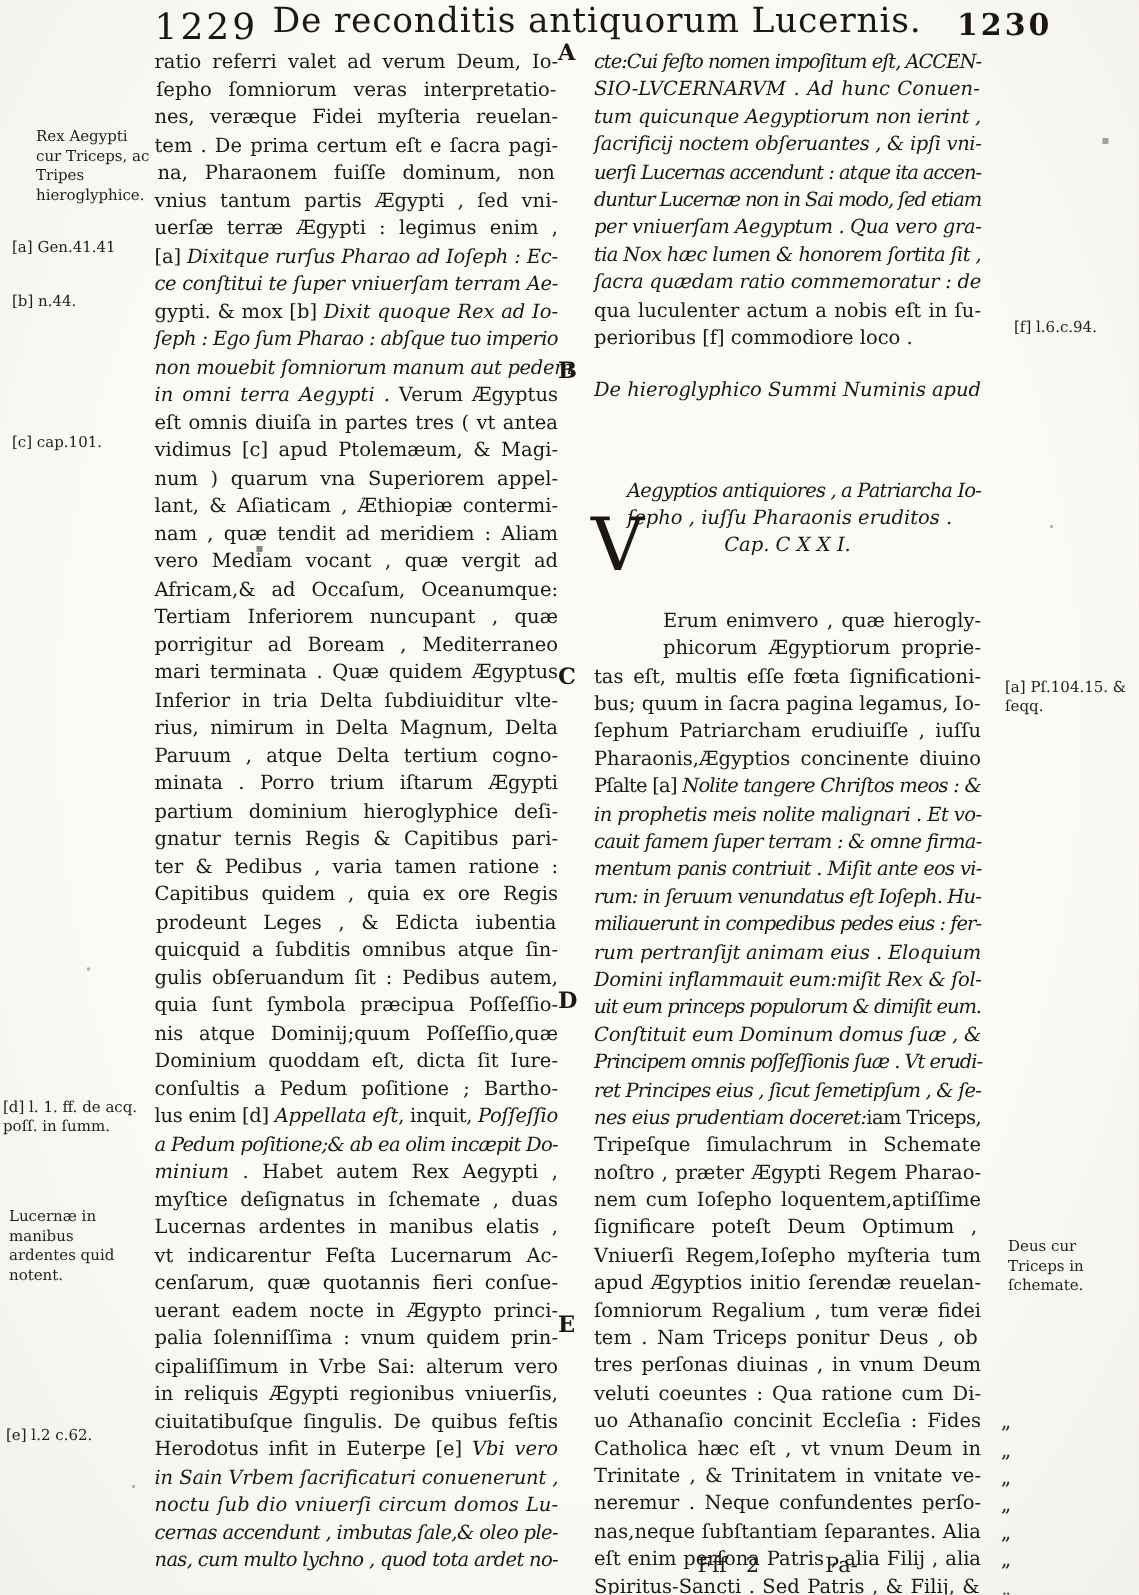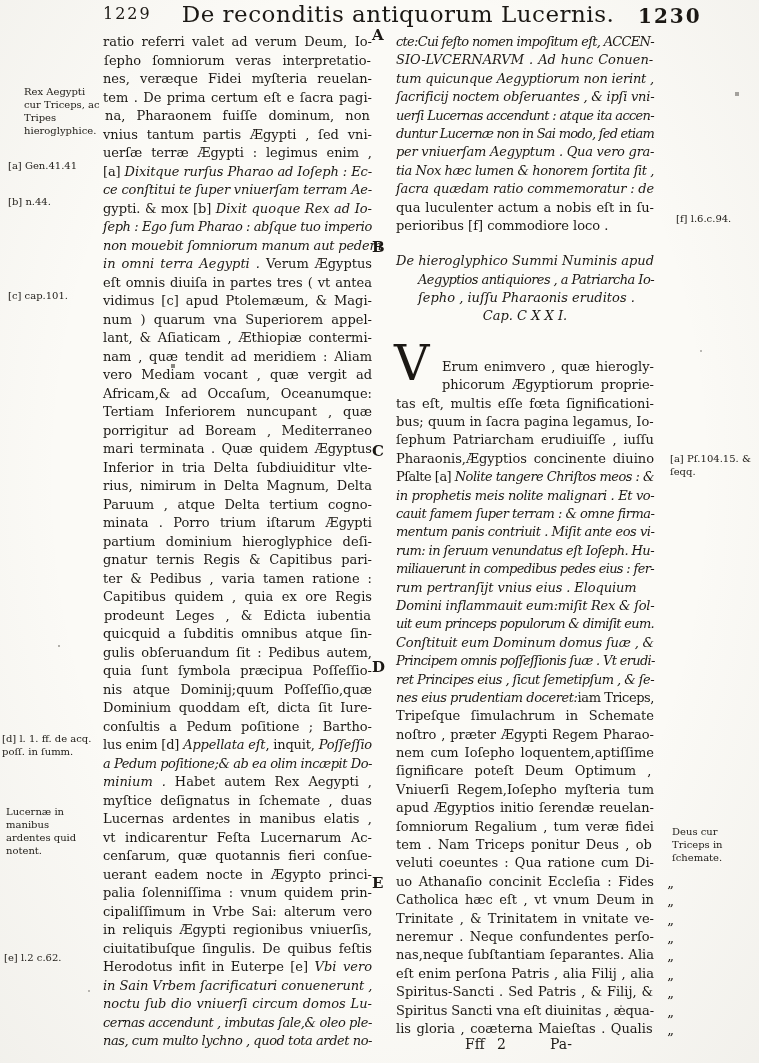--- a/index.html
+++ b/index.html
@@ -6,21 +6,21 @@
   body{background:#e9e7e2;}
   #page{
     position:relative;width:759px;height:1063px;overflow:hidden;
     background:
       radial-gradient(ellipse at 50% 45%, rgba(255,255,255,0) 60%, rgba(120,115,100,0.07) 100%),
       #fbfaf6;
     font-family:"DejaVu Serif", serif;
     color:#1b1814;
   }
   
-  #hdr-left{position:absolute;left:103px;top:4px;font-size:16px;letter-spacing:2px;}
+  #hdr-left{position:absolute;left:103px;top:4px;font-size:24px;letter-spacing:2px;}
   #hdr-right{position:absolute;left:638px;top:4px;font-size:20px;letter-spacing:2px;font-weight:bold;}
   #hdr-title{position:absolute;left:168px;top:1px;width:460px;text-align:center;font-size:23px;letter-spacing:0.5px;white-space:nowrap;}
   
   .col{position:absolute;top:33px;}
   #col-left{left:103px;width:269px;text-align:center;}
   #col-right{left:396px;width:258px;}
   .line{position:relative;height:18.5px;line-height:18.5px;white-space:nowrap;font-size:13px;overflow:visible;}
   #col-right .line{height:18.4px;line-height:18.4px;}
   .i{font-style:italic;}
   .r{font-style:normal;}
@@ -112,50 +112,51 @@
       <div class="line" style="letter-spacing: -0.199424px;"><span class="t i">tum quicunque Aegyptiorum non ierint ,</span></div>
       <div class="line" style="letter-spacing: -0.238372px;"><span class="t i">ſacrificij noctem obſeruantes , &amp; ipſi vni-</span></div>
       <div class="line" style="letter-spacing: -0.682776px;"><span class="t i">uerſi Lucernas accendunt : atque ita accen-</span></div>
       <div class="line" style="letter-spacing: -0.754192px;"><span class="t i">duntur Lucernæ non in Sai modo, ſed etiam</span></div>
       <div class="line" style="letter-spacing: -0.249599px;"><span class="t i">per vniuerſam Aegyptum .  Qua vero gra-</span></div>
       <div class="line" style="letter-spacing: -0.421113px; text-align: center;"><span class="t i">tia Nox hæc lumen &amp; honorem ſortita ſit ,</span></div>
       <div class="line" style="letter-spacing: -0.1875px;"><span class="t i">ſacra quædam ratio commemoratur : de</span></div>
       <div class="line"><span class="t r" style="word-spacing: 0.741071px;">qua luculenter actum a nobis eſt in ſu-</span></div>
       <div class="line end"><span class="t r">perioribus [f] commodiore loco .</span></div>
       <div class="line" style="margin-top: 17px; letter-spacing: -0.028125px;"><span class="t i">De hieroglyphico Summi Numinis apud</span></div>
-      <div class="line end" style="padding-left: 22px; letter-spacing: -0.5625px;"><span class="t i">Aegyptios antiquiores , a Patriarcha Io-</span></div>
+      <div class="line end" style="padding-left: 22px; letter-spacing: -0.5625px; margin-top: 48px;"><span class="t i">Aegyptios antiquiores , a Patriarcha Io-</span></div>
       <div class="line end" style="padding-left: 22px;"><span class="t i">ſepho , iuſſu Pharaonis eruditos .</span></div>
       <div class="line center"><span class="t i">Cap.   C X X I.</span></div>
       <div class="line" style="margin-top: 32px; padding-left: 46px;"><span class="t r" style="word-spacing: 1.47656px;">Erum enimvero , quæ hierogly-</span></div>
       <div class="line" style="padding-left: 46px;"><span class="t r" style="word-spacing: 3.29688px;">phicorum Ægyptiorum proprie-</span></div>
       <div class="line"><span class="t r" style="word-spacing: 2.32187px;">tas eſt, multis eſſe fœta ſignificationi-</span></div>
       <div class="line"><span class="t r">bus; quum in ſacra pagina legamus, Io-</span></div>
       <div class="line"><span class="t r" style="word-spacing: 2.77344px;">ſephum Patriarcham erudiuiſſe , iuſſu</span></div>
       <div class="line"><span class="t r" style="word-spacing: 2.6875px;">Pharaonis,Ægyptios concinente diuino</span></div>
       <div class="line" style="letter-spacing: -0.525799px;"><span class="t r"><span class="r">Pſalte [a] </span><span class="i">Nolite tangere Chriſtos meos : &amp;</span></span></div>
       <div class="line" style="letter-spacing: -0.367543px;"><span class="t i">in prophetis meis nolite malignari .  Et vo-</span></div>
       <div class="line" style="letter-spacing: -0.525px;"><span class="t i">cauit famem ſuper terram : &amp; omne firma-</span></div>
       <div class="line" style="letter-spacing: -0.460938px;"><span class="t i">mentum panis contriuit .  Miſit ante eos vi-</span></div>
       <div class="line" style="letter-spacing: -0.561738px;"><span class="t i">rum: in ſeruum venundatus eſt Ioſeph. Hu-</span></div>
       <div class="line" style="letter-spacing: -0.663154px;"><span class="t i">miliauerunt in compedibus pedes eius : fer-</span></div>
-      <div class="line" style="letter-spacing: -0.111378px;"><span class="t i">rum pertranſijt vnius eius .  Eloquium</span></div>
+      <div class="line" style="letter-spacing: -0.111378px;"><span class="t i">rum pertranſijt animam eius .  Eloquium</span></div>
       <div class="line" style="letter-spacing: -0.258013px;"><span class="t i">Domini inflammauit eum:miſit Rex &amp; ſol-</span></div>
       <div class="line" style="letter-spacing: -0.706936px;"><span class="t i">uit eum princeps populorum &amp; dimiſit eum.</span></div>
       <div class="line" style="letter-spacing: -0.193142px;"><span class="t i">Conſtituit eum Dominum domus ſuæ , &amp;</span></div>
       <div class="line" style="letter-spacing: -0.688889px;"><span class="t i">Principem omnis poſſeſſionis ſuæ .  Vt erudi-</span></div>
       <div class="line" style="letter-spacing: -0.55625px;"><span class="t i">ret Principes eius , ſicut ſemetipſum , &amp; ſe-</span></div>
       <div class="line" style="letter-spacing: -0.423438px;"><span class="t r"><span class="i">nes eius prudentiam doceret:</span><span class="r">iam Triceps,</span></span></div>
       <div class="line"><span class="t r" style="word-spacing: 6.47396px;">Tripeſque ſimulachrum in Schemate</span></div>
       <div class="line"><span class="t r" style="word-spacing: 0.75625px;">noſtro , præter Ægypti Regem Pharao-</span></div>
       <div class="line"><span class="t r" style="word-spacing: 1.95312px;">nem cum Ioſepho loquentem,aptiſſime</span></div>
       <div class="line"><span class="t r" style="word-spacing: 7px;">ſignificare poteſt Deum Optimum ,</span></div>
       <div class="line"><span class="t r" style="word-spacing: 3.67708px;">Vniuerſi Regem,Ioſepho myſteria tum</span></div>
       <div class="line"><span class="t r" style="word-spacing: 0.988281px;">apud Ægyptios initio ſerendæ reuelan-</span></div>
       <div class="line"><span class="t r" style="word-spacing: 2.03125px;">ſomniorum Regalium , tum veræ fidei</span></div>
       <div class="line"><span class="t r" style="word-spacing: 2.16211px;">tem .  Nam Triceps ponitur Deus , ob</span></div>
+      <div class="line"><span class="t r" style="word-spacing: 1.67188px;">tres perſonas diuinas , in vnum Deum</span></div>
       <div class="line"><span class="t r" style="word-spacing: 1.96094px;">veluti coeuntes : Qua ratione cum Di-</span></div>
       <div class="line"><span class="t r" style="word-spacing: 2.43438px;">uo Athanaſio concinit Eccleſia : Fides</span><span class="qmark">„</span></div>
       <div class="line"><span class="t r" style="word-spacing: 2.36161px;">Catholica hæc eſt , vt vnum Deum in</span><span class="qmark">„</span></div>
       <div class="line"><span class="t r" style="word-spacing: 2.08594px;">Trinitate , &amp; Trinitatem in vnitate ve-</span><span class="qmark">„</span></div>
       <div class="line"><span class="t r" style="word-spacing: 2.17969px;">neremur . Neque confundentes perſo-</span><span class="qmark">„</span></div>
       <div class="line"><span class="t r" style="word-spacing: 0.333333px;">nas,neque ſubſtantiam ſeparantes. Alia</span><span class="qmark">„</span></div>
       <div class="line"><span class="t r" style="word-spacing: 0.507812px;">eſt enim perſona Patris , alia Filij , alia</span><span class="qmark">„</span></div>
       <div class="line"><span class="t r" style="word-spacing: 0.849609px;">Spiritus-Sancti .  Sed Patris , &amp; Filij, &amp;</span><span class="qmark">„</span></div>
       <div class="line" style="letter-spacing: -0.0998476px;"><span class="t r">Spiritus Sancti vna eſt diuinitas , æqua-</span><span class="qmark">„</span></div>
       <div class="line"><span class="t r" style="word-spacing: 1.39955px;">lis gloria , coæterna Maieſtas .  Qualis</span><span class="qmark">„</span></div>

